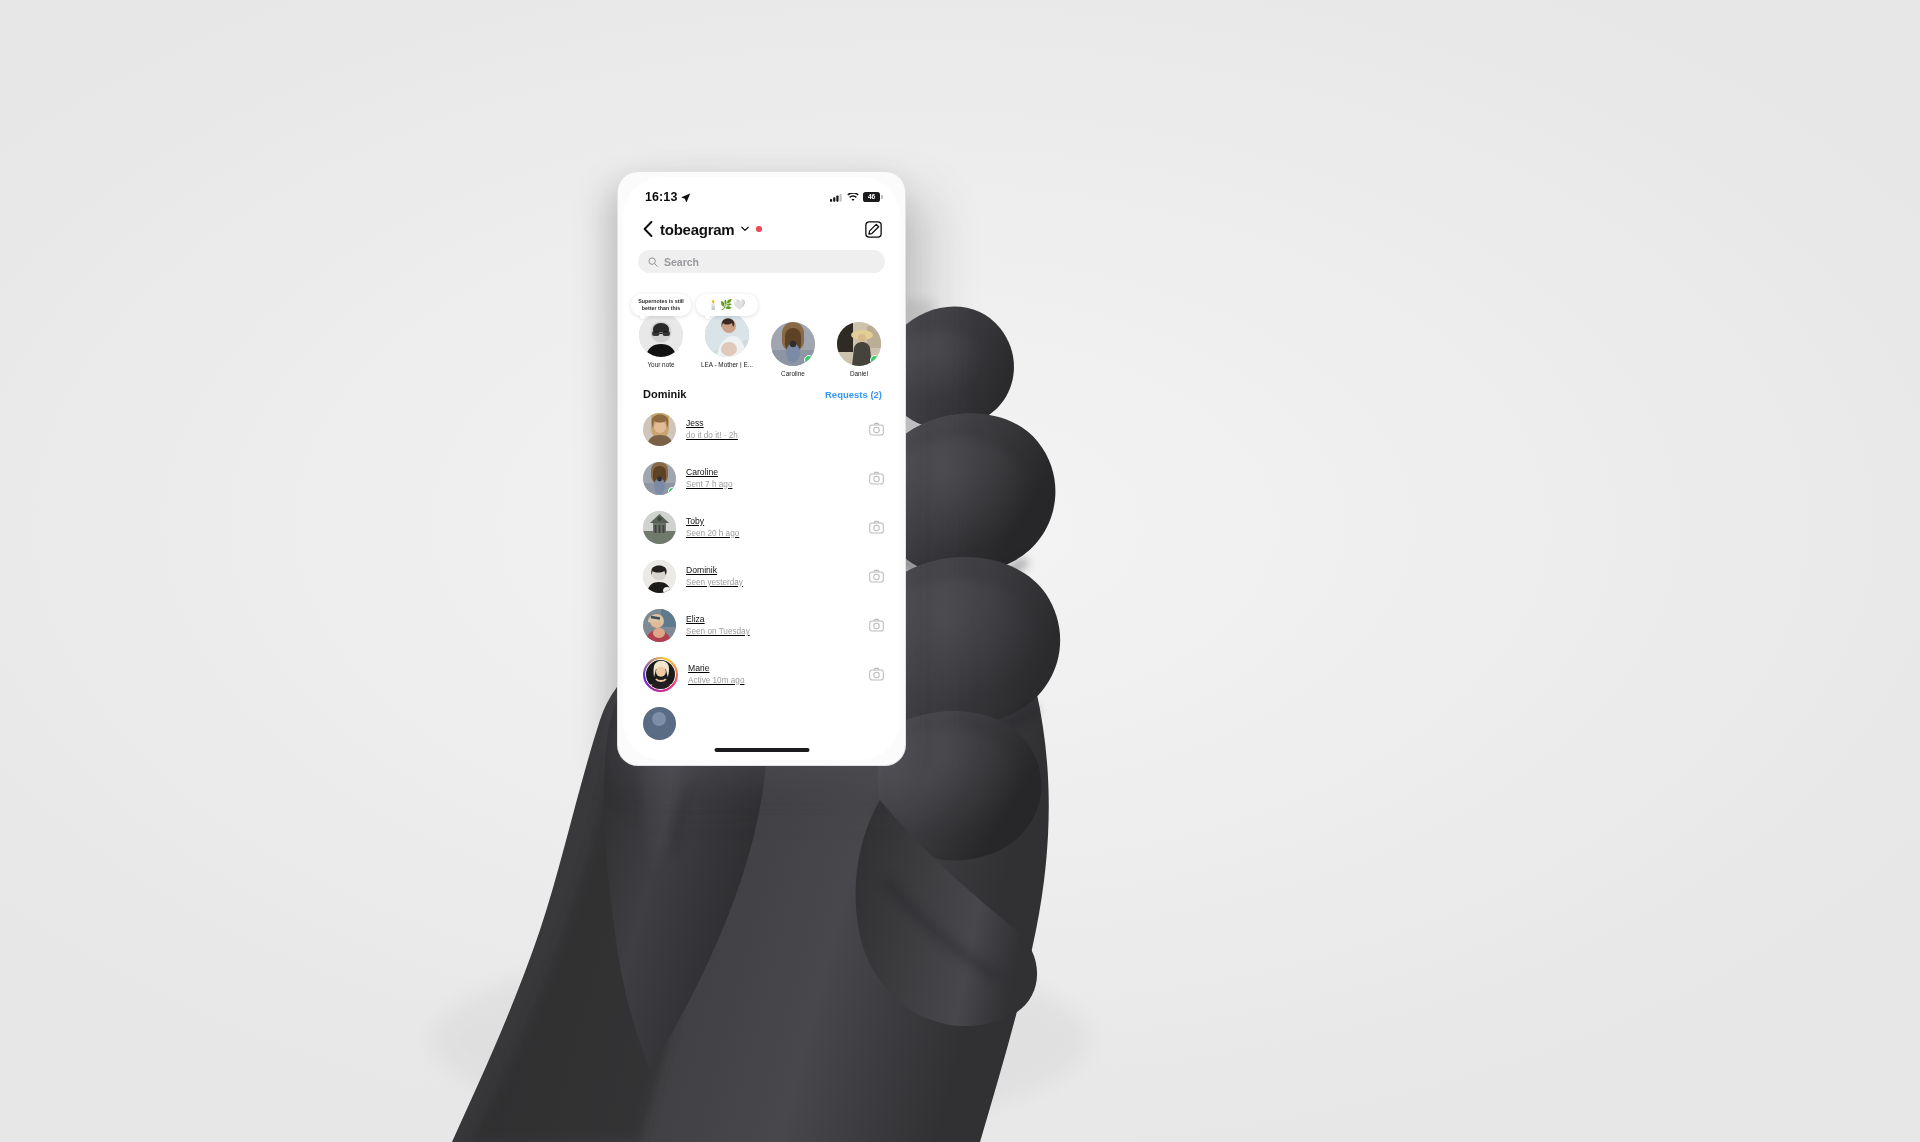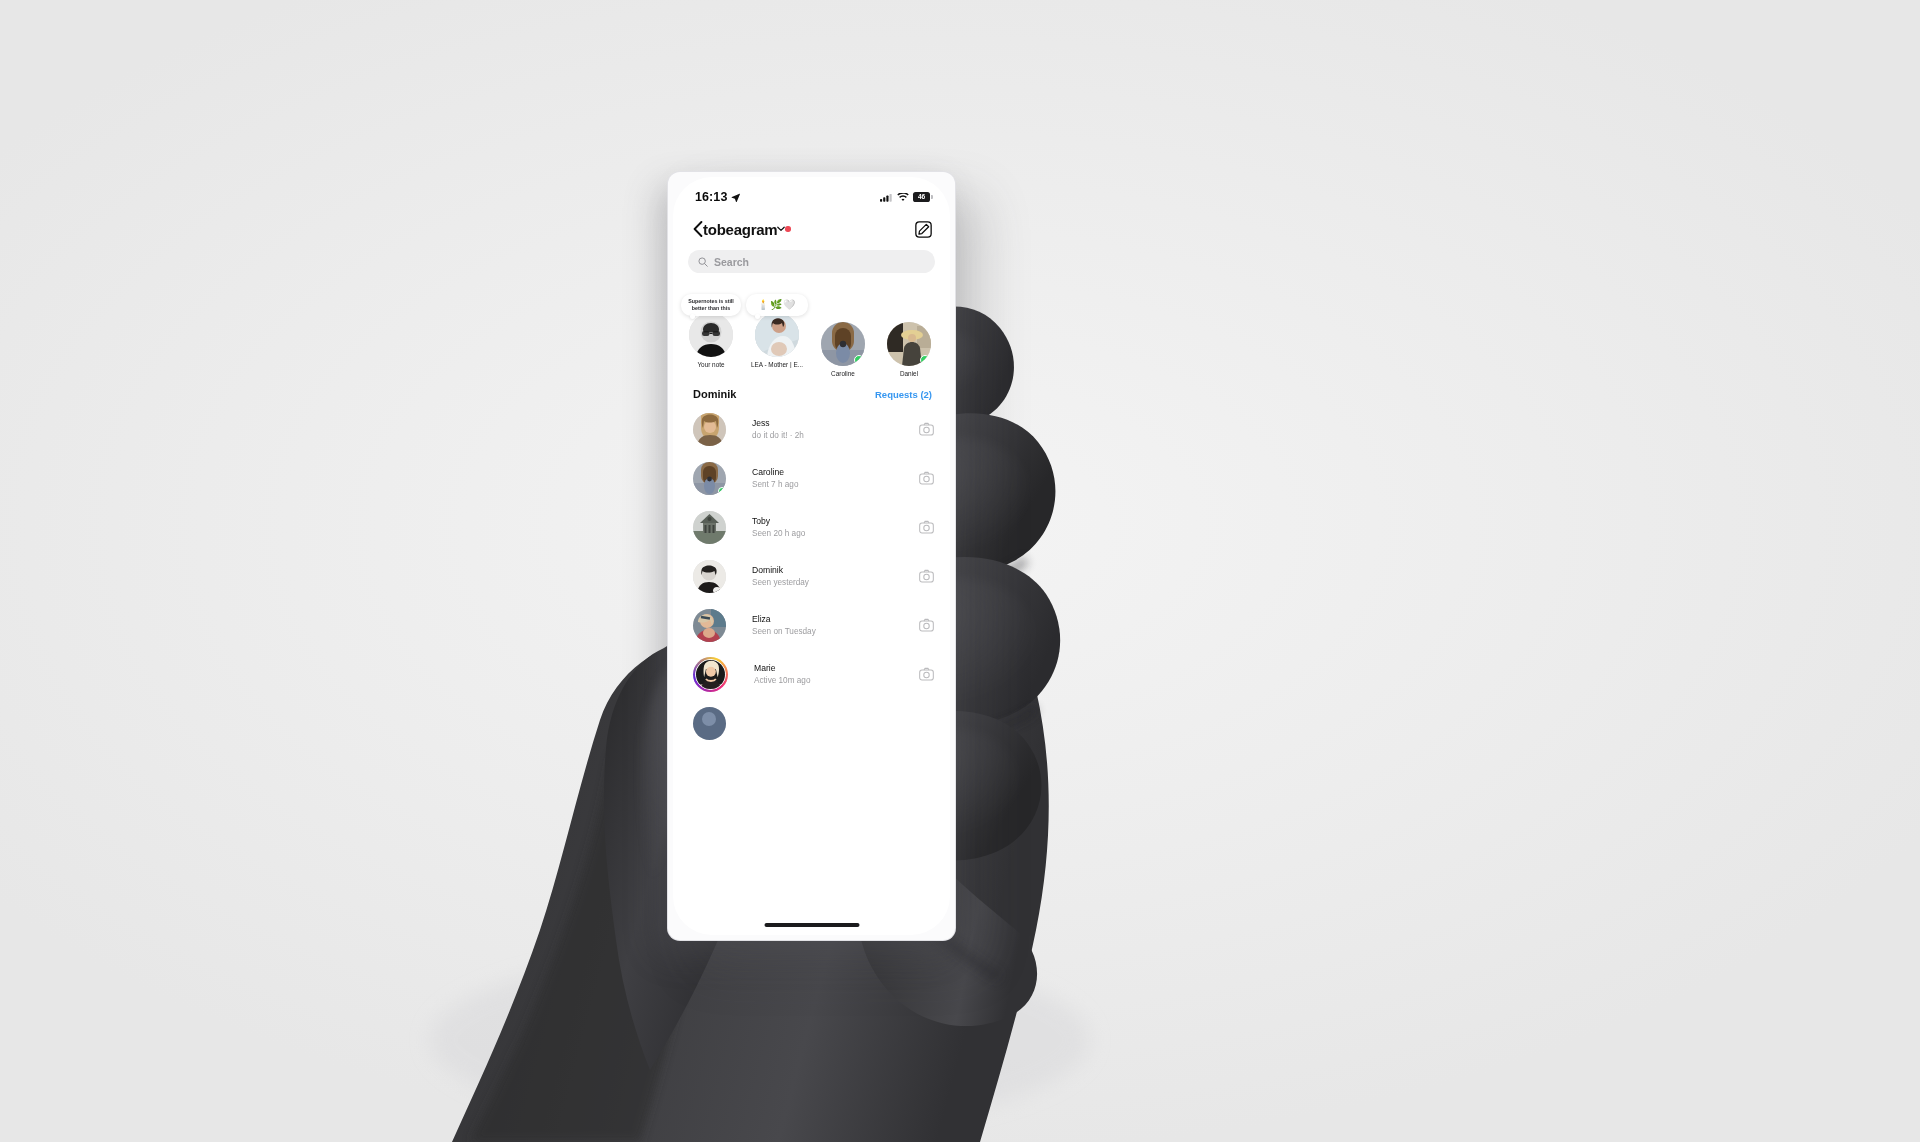--- a/index.html
+++ b/index.html
@@ -17,24 +17,24 @@
     position:absolute; inset:0;
     background:radial-gradient(ellipse 60% 55% at 48% 46%, #f4f4f4 0%, #ededed 55%, #e7e7e7 100%);
   }
 
   
   .hand { position:absolute; left:0; top:0; width:1920px; height:1142px; }
 
   
   .phone{
     position:absolute;
-    left:668px; top:172px;
-    width:287px; height:768px;
+    left:618px; top:172px;
+    width:287px; height:593px;
     background:#fbfbfc;
-    border-radius:12px;
+    border-radius:20px;
     box-shadow:
       0 0 0 1px #e2e2e6,
       -10px 14px 34px rgba(90,90,95,.30),
       26px 26px 50px rgba(70,70,75,.22);
     overflow:hidden;
     z-index:6;
   }
   .phone-inner{
     position:absolute; inset:5px;
     background:#ffffff;
@@ -62,21 +62,21 @@
     border-radius:0 1px 1px 0; background:#bdbdc0;
   }
   .battery-num{ font-size:6.6px; font-weight:700; color:#fff; letter-spacing:-.2px; line-height:1; }
 
   
   .navbar{
     flex:0 0 36px;
     display:flex; align-items:center; justify-content:space-between;
     padding:0 18px 0 20px;
   }
-  .nav-left{ display:flex; align-items:center; }
+  .nav-left{ display:flex; align-items:center; gap:7px; }
   .nav-title{ font-size:15px; font-weight:700; color:#111; letter-spacing:-.25px; }
   .red-dot{ width:5.4px; height:5.4px; border-radius:50%; background:#ed4956; }
 
   
   .search-wrap{ padding:3px 15px 12px; flex:0 0 auto;font-weight:bold; }
   .search{
     height:23px; border-radius:11.5px; background:#efeff0;
     display:flex; align-items:center; gap:6px; padding:0 10px;
   }
   .search-ph{ font-size:10.5px; color:#9a9a9e; }
@@ -119,21 +119,21 @@
   .msg-head{
     flex:0 0 auto; display:flex; align-items:center; justify-content:space-between;
     padding:7px 18px 5px 20px;
   }
   .msg-title{ font-size:11px; font-weight:700; color:#111; }
   .msg-req{ font-size:9.5px; font-weight:600; color:#3797f0; }
 
   
   .msg-list{ flex:1 1 auto; overflow:hidden; padding-left:20px; }
   .msg-row{
-    display:flex; align-items:center; gap:26px; height:49px; padding-right:16px;
+    display:flex; align-items:center; gap:10px; height:49px; padding-right:16px;text-decoration:underline;
   }
   .msg-row .avatar{ width:33px; height:33px; flex:0 0 33px; }
   .msg-row .online{ width:8px; height:8px; border-width:1.5px; right:0; bottom:0; }
   .ring{
     width:35px; height:35px; flex:0 0 35px; border-radius:50%; padding:1.6px;
     background:conic-gradient(from 20deg,#f9ce34,#ee2a7b,#6228d7,#f9ce34);
     display:flex; align-items:center; justify-content:center;
   }
   .ring .avatar{ width:100%; height:100%; flex:1 1 auto; border:1.4px solid #fff; }
   .msg-meta{ flex:1 1 auto; min-width:0; }

